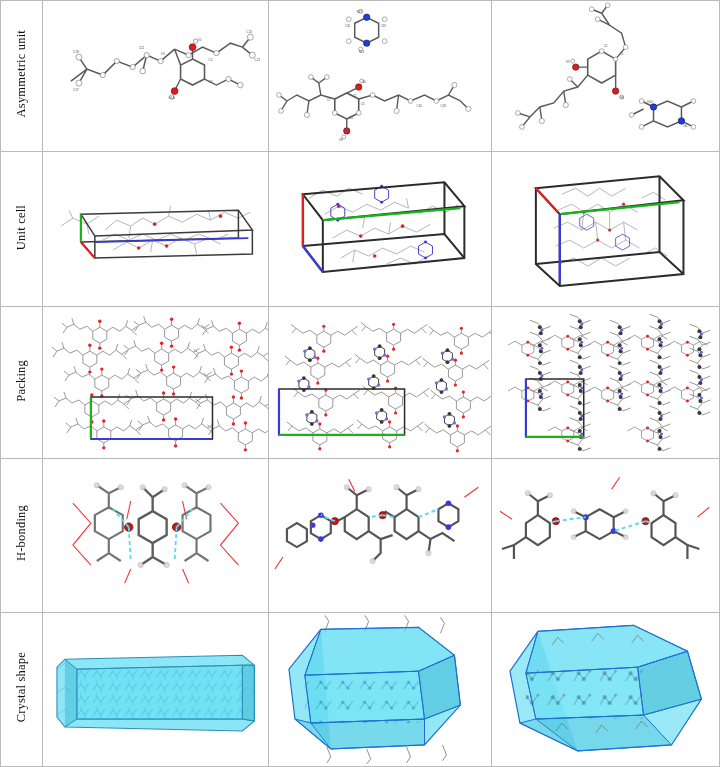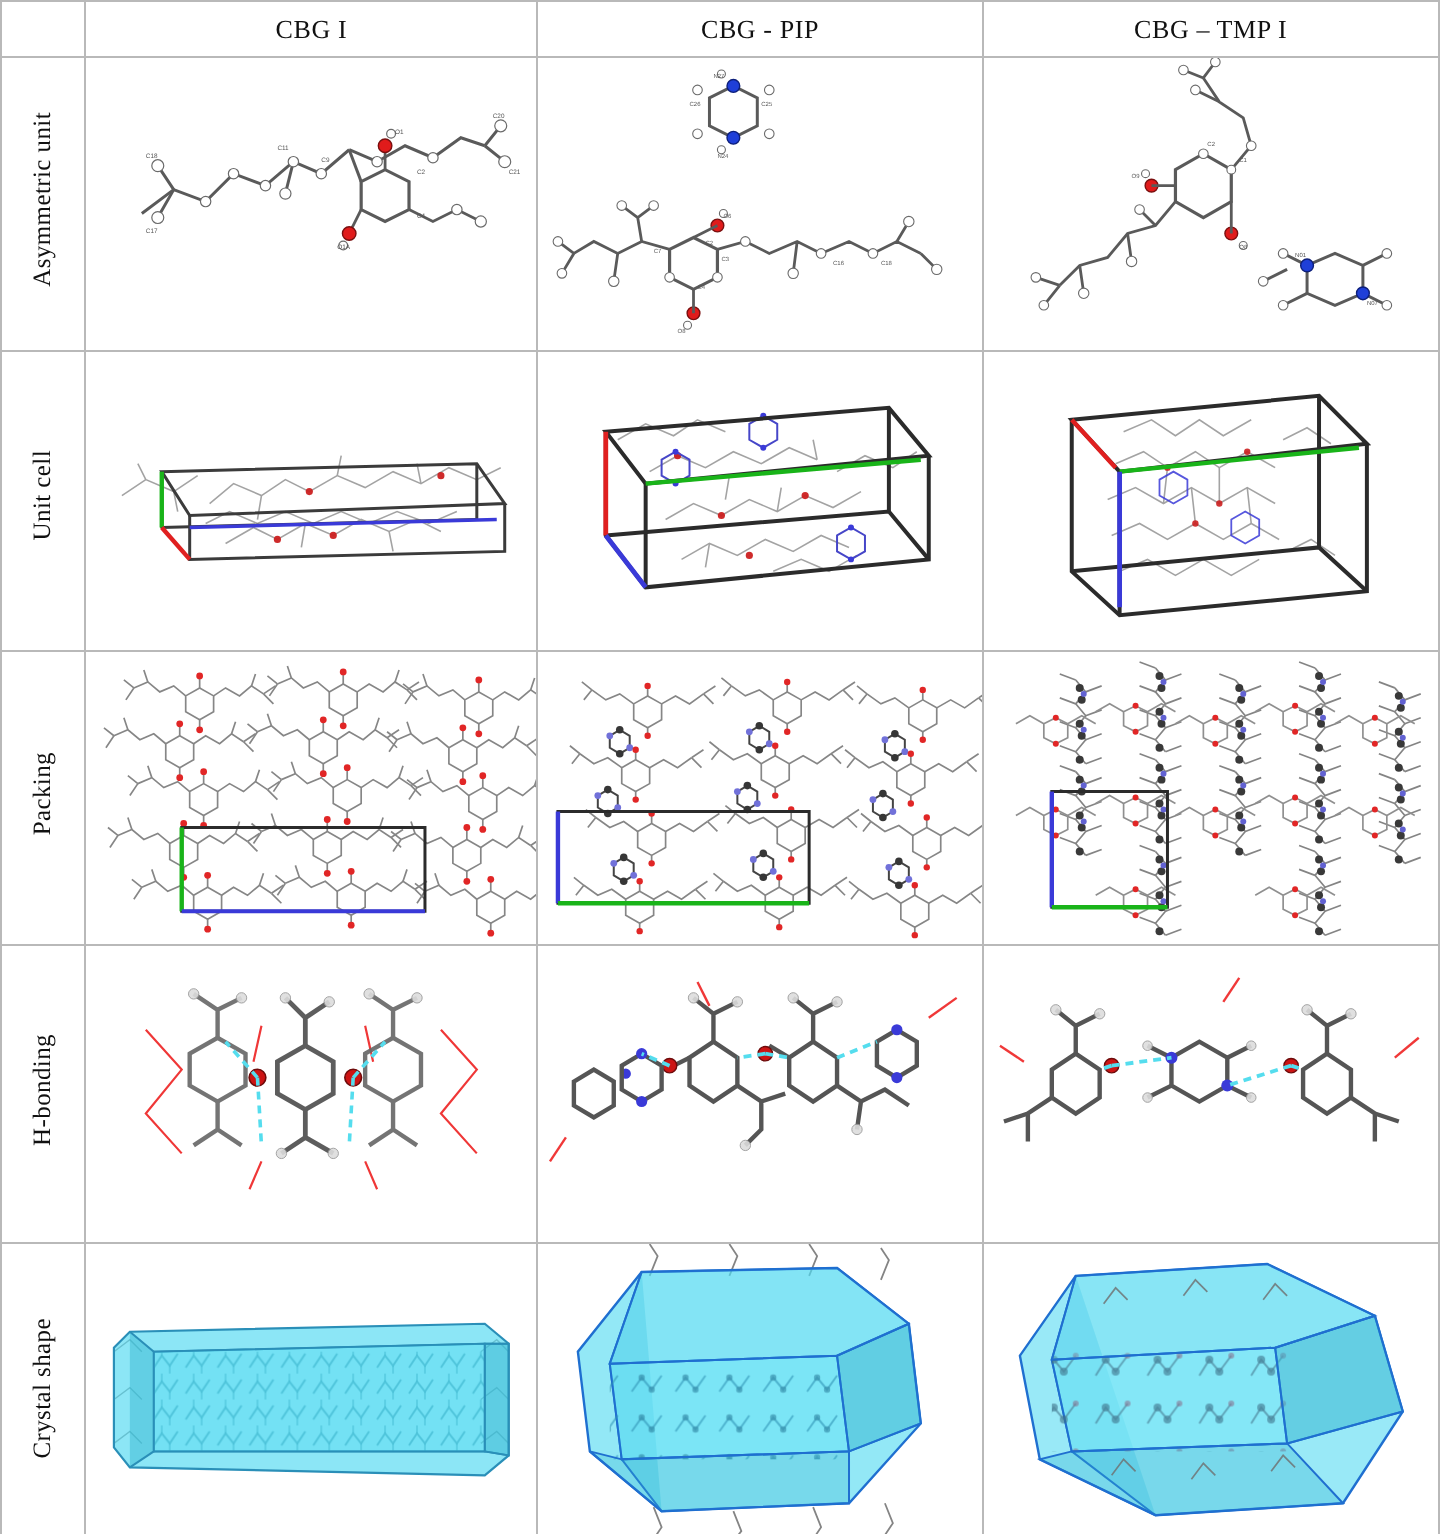--- a/index.html
+++ b/index.html
@@ -26,26 +26,20 @@
 
 <table class="grid">
   <colgroup>
     <col style="width:42px">
     <col class="c1">
       <col class="c2">
       <col class="c3">
   </colgroup>
 
   <tbody>
-      <tr>
-    <td class="corner"></td>
-    <td class="colhead">CBG I</td>
-    <td class="colhead">CBG - PIP</td>
-    <td class="colhead">CBG – TMP I</td>
-  </tr>
 
   <tr class="r-asym">
     <td class="rowlabel">
       <span class="vlabel">Asymmetric unit</span>
     </td>
 
     <td>
       <div class="cell">
         <svg viewBox="0 0 226 146" preserveAspectRatio="xMidYMid meet">
           <g stroke="#5a5a5a" stroke-width="1.5" fill="none">

